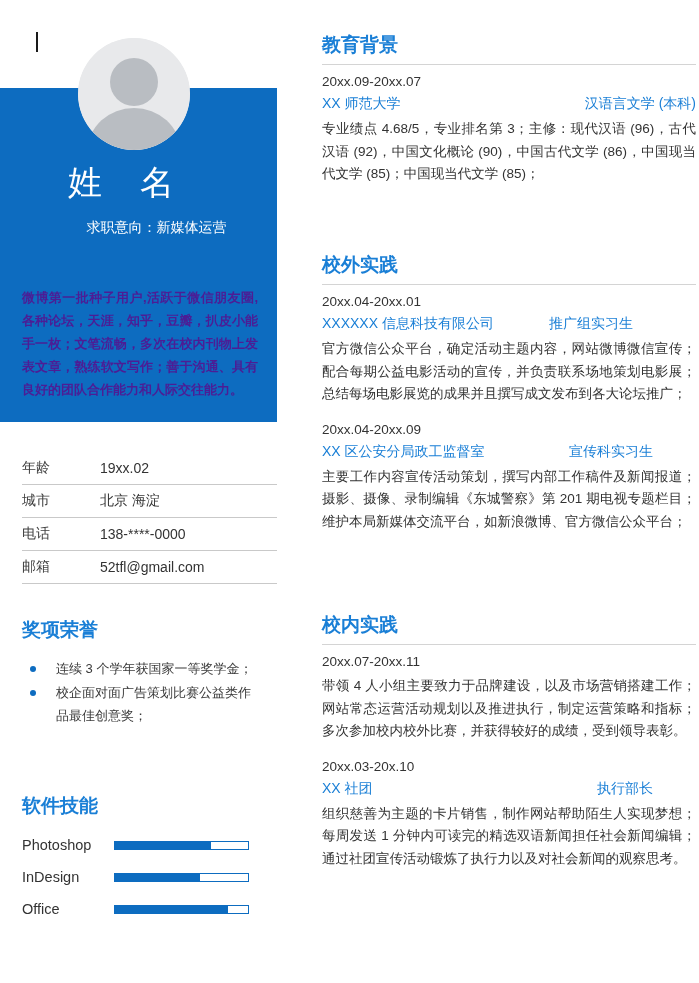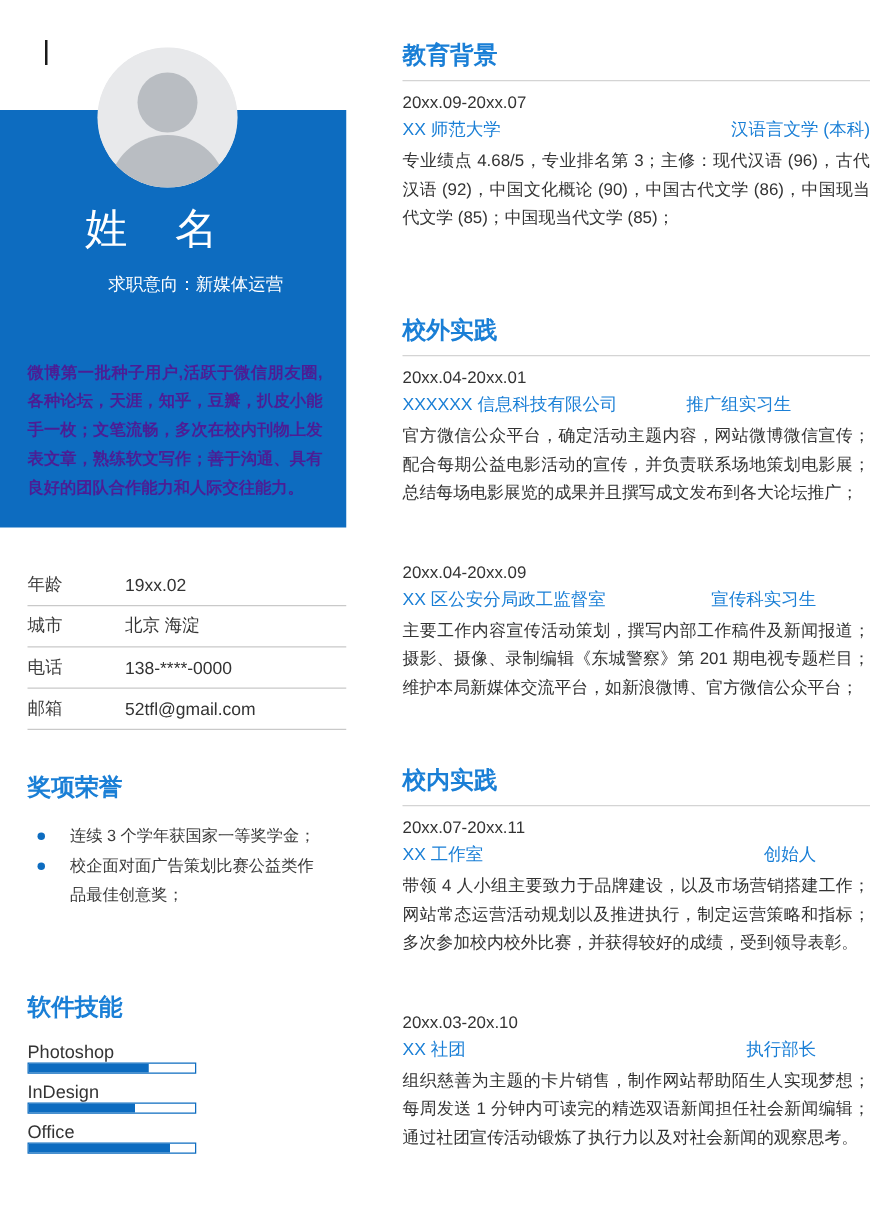--- a/index.html
+++ b/index.html
@@ -41,34 +41,34 @@
   .awards-title{top:617px;}
   .awards-list{position:absolute;left:22px;top:657px;width:234px;}
   .award-item{display:flex;font-size:13px;line-height:23px;color:#3a3a3a;margin-bottom:1px;}
   .award-dot{
     flex:0 0 auto;width:6px;height:6px;border-radius:50%;background:#0d6cc0;
     margin:9px 4px 0 8px;
   }
   .award-text{margin-left:16px;}
   .skills-title{top:793px;}
   .skills-list{position:absolute;left:22px;top:834px;width:232px;}
-  .skill-row{display:flex;height:22px;margin-bottom:10px;flex-direction:column;}
+  .skill-row{display:flex;align-items:center;height:22px;margin-bottom:10px;}
   .skill-name{width:92px;font-size:14.5px;color:#333;}
   .skill-bar{
     flex:0 0 auto;width:133px;height:7px;border:1.5px solid #0d6cc0;background:#ffffff;
   }
   .skill-fill{height:100%;background:#0d6cc0;}
   
   .main-section{position:absolute;left:322px;width:374px;}
   .sec-edu{top:33px;}
   .sec-out{top:253px;}
   .sec-in{top:613px;}
   .sec-title{color:#1a7fd6;font-size:19px;font-weight:bold;line-height:24px;margin:0 0 7px 0;}
   .sec-divider{border-top:1px solid #d4d4d4;height:0;margin-bottom:9px;}
-  .entry + .entry{margin-top:44px;}
+  .entry + .entry{margin-top:16px;}
   .entry-date{font-size:13.5px;color:#333;margin-bottom:6px;}
   .entry-orgrow{display:flex;justify-content:space-between;font-size:14px;margin-bottom:5px;}
   .entry-org,.entry-role{color:#1a7fd6;}
   .role-off-63{margin-right:63px;}
   .role-off-43{margin-right:43px;}
   .entry-desc{font-size:13.5px;line-height:22.5px;color:#333;text-align:justify;}
 </style>
 </head>
 <body>
 
@@ -175,24 +175,20 @@
       </div>
       <div class="entry-desc">主要工作内容宣传活动策划，撰写内部工作稿件及新闻报道；摄影、摄像、录制编辑《东城警察》第 201 期电视专题栏目；维护本局新媒体交流平台，如新浪微博、官方微信公众平台；</div>
     </div>
   </div>
 
   <div class="main-section sec-in">
     <h2 class="sec-title">校内实践</h2>
     <div class="sec-divider"></div>
     <div class="entry">
       <div class="entry-date">20xx.07-20xx.11</div>
-      <div class="entry-orgrow">
-        <span class="entry-org">XX 工作室</span>
-        <span class="entry-role role-off-43">创始人</span>
-      </div>
       <div class="entry-desc">带领 4 人小组主要致力于品牌建设，以及市场营销搭建工作；网站常态运营活动规划以及推进执行，制定运营策略和指标；多次参加校内校外比赛，并获得较好的成绩，受到领导表彰。</div>
     </div>
     <div class="entry">
       <div class="entry-date">20xx.03-20x.10</div>
       <div class="entry-orgrow">
         <span class="entry-org">XX 社团</span>
         <span class="entry-role role-off-43">执行部长</span>
       </div>
       <div class="entry-desc">组织慈善为主题的卡片销售，制作网站帮助陌生人实现梦想；每周发送 1 分钟内可读完的精选双语新闻担任社会新闻编辑；通过社团宣传活动锻炼了执行力以及对社会新闻的观察思考。</div>
     </div>

